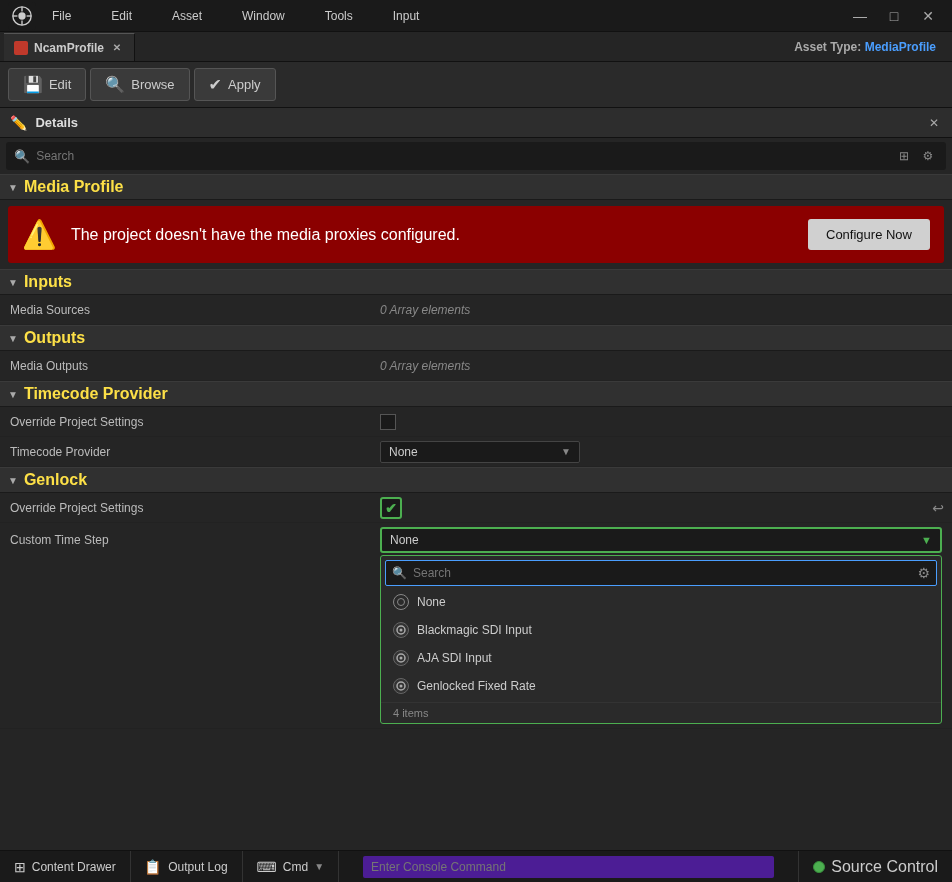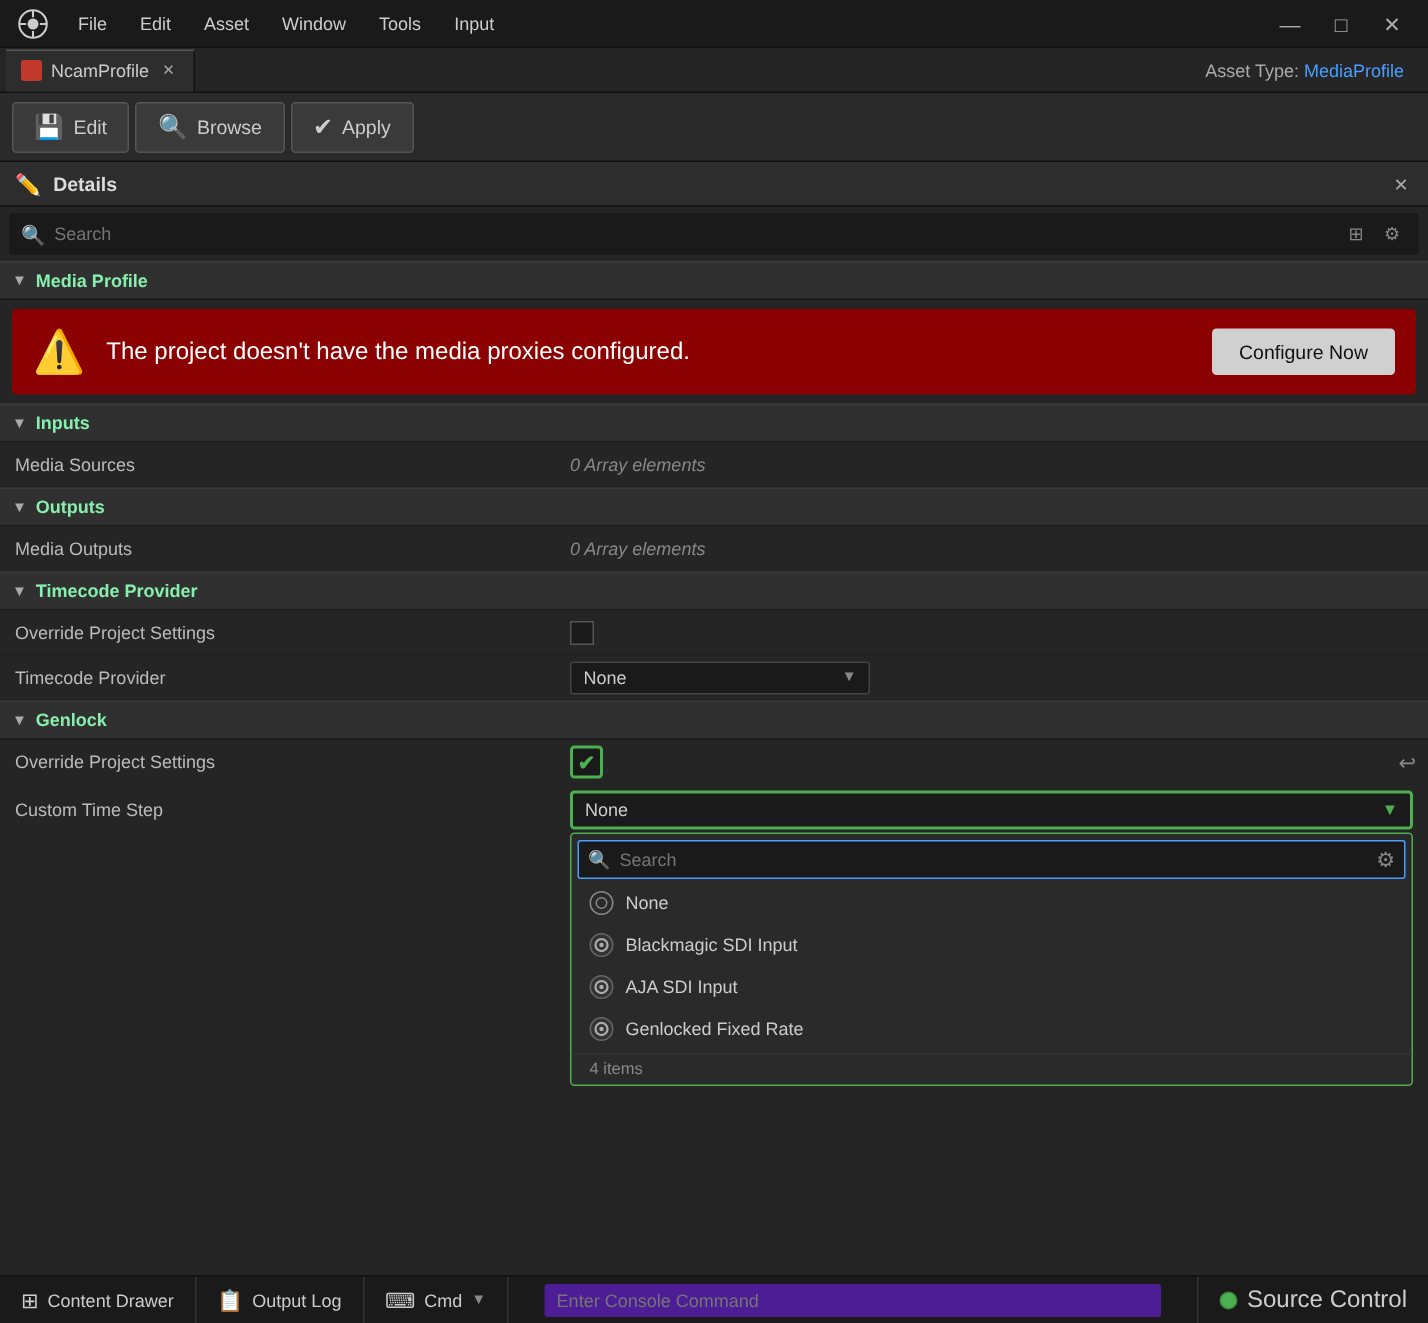--- a/index.html
+++ b/index.html
@@ -31,21 +31,21 @@
       display: flex;
       align-items: center;
       justify-content: center;
       margin-right: 6px;
       flex-shrink: 0;
     }
     .app-logo svg { width: 22px; height: 22px; }
     .menu-items {
       display: flex;
       align-items: center;
-      gap: 2px;
+      gap: 20px;
       flex: 1;
     }
     .menu-item {
       padding: 4px 10px;
       cursor: pointer;
       border-radius: 2px;
       color: #ccc;
       font-size: 12px;
     }
     .window-controls {
@@ -60,25 +60,26 @@
       justify-content: center;
       cursor: pointer;
       border-radius: 2px;
       color: #aaa;
       font-size: 14px;
     }
 
     
     .tab-bar {
       display: flex;
-      align-items: center;
+      align-items: flex-end;
       background: #252525;
       height: 30px;
       border-bottom: 1px solid #111;
       padding-left: 4px;
+      font-weight: bold;
     }
     .tab {
       display: flex;
       align-items: center;
       background: #2d2d2d;
       border-top: 1px solid #555;
       border-right: 1px solid #111;
       height: 28px;
       padding: 0 10px;
       gap: 6px;
@@ -222,23 +223,23 @@
       background: #303030;
       height: 26px;
       padding: 0 8px;
       gap: 6px;
       border-top: 1px solid #3a3a3a;
       border-bottom: 1px solid #1a1a1a;
       cursor: pointer;
     }
     .section-arrow { color: #aaa; font-size: 10px; }
     .section-title {
-      font-size: 12px;
+      font-size: 16px;
       font-weight: bold;
-      color: #86efac;
+      color: #fde047;
     }
 
     
     .error-banner {
       background: #8b0000;
       margin: 6px 8px;
       border-radius: 3px;
       display: flex;
       align-items: center;
       padding: 12px 14px;

